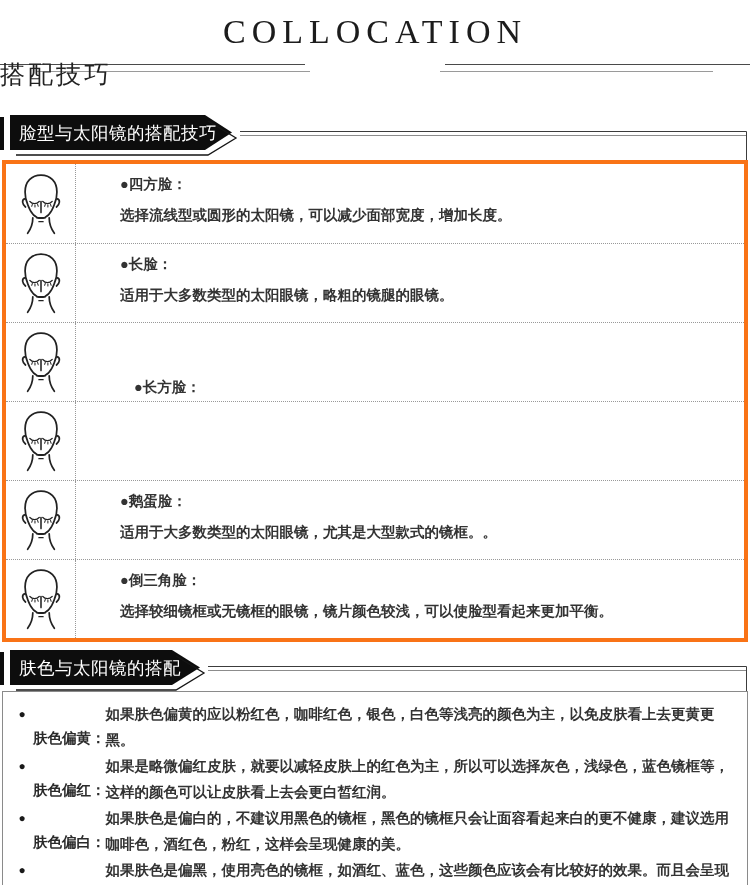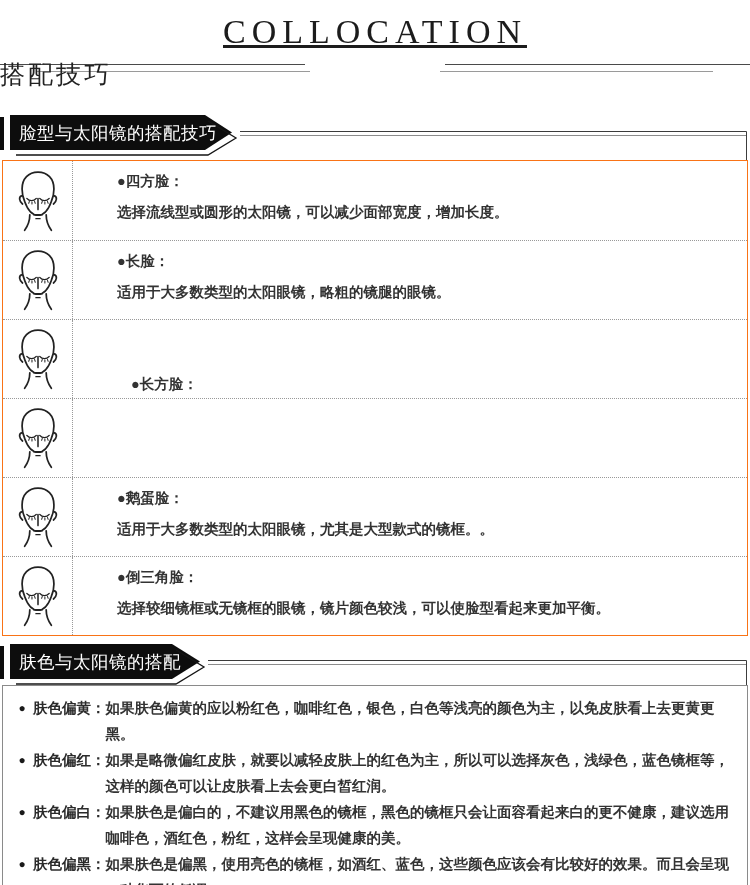--- a/index.html
+++ b/index.html
@@ -5,21 +5,21 @@
   * { margin:0; padding:0; box-sizing:border-box; }
   html,body { background:#ffffff; }
   body { width:750px; height:885px; font-family:"Liberation Sans", sans-serif; color:#333; overflow:hidden; }
   .page { width:750px; position:relative; }
 
   
   .title-en {
     margin-top:12px; text-align:center;
     font-family:"Liberation Serif", serif;
     font-size:34px; line-height:40px; letter-spacing:6px;
-    color:#1c1c1c; font-weight:400;text-decoration:underline;
+    color:#1c1c1c; font-weight:400;
   }
   .subtitle-row { position:relative; height:36px; margin-top:4px; }
   .subtitle-cn {
     position:absolute; left:0; right:0; top:2px; 
     font-size:25px; letter-spacing:3px; color:#222; font-weight:500;
   }
   .hline { position:absolute; height:1px; }
   .hl-dark { background:#4a4a4a; }
   .hl-gray { background:#9a9a9a; }
   .hl-l1 { left:0;   width:305px; top:8px;  }
@@ -28,21 +28,21 @@
   .hl-r2 { right:37px; width:273px; top:15px; }
 
   
   .banner-svg { display:block; }
   .banner1 { margin-top:22px; }
   .banner2 { margin-top:7px; }
   .banner-text { font-family:"Liberation Sans", sans-serif; font-weight:500; }
 
   
   .face-table {
-    margin:0 2px; border:1px solid #f97316; background:#fff;
+    margin:0 2px; border:4px solid #f97316; background:#fff;
   }
   .t-row { display:flex; height:79px; }
   .t-row + .t-row { border-top:1px dotted #999; }
   .icon-cell {
     width:70px; flex:0 0 70px; border-right:1px dotted #999;
     display:flex; align-items:center; justify-content:center;
   }
   .text-cell {
     flex:1; padding:11px 10px 0 44px;
     display:flex; flex-direction:column; gap:13px;
@@ -56,21 +56,21 @@
     margin:-4px 2px 0 2px; border:1px solid #8a8a8a; background:#fff;
     padding:9px 12px 6px 8px; position:relative; z-index:0;
   }
   .skin-item { display:flex; align-items:flex-start; }
   .skin-marker {
     flex:0 0 22px; text-align:center; font-size:12px; line-height:26px;
     color:#1a1a1a; font-weight:700;
   }
   .skin-label {
     flex:0 0 auto; font-weight:700; color:#2b2b2b;
-    font-size:14.5px; line-height:26px; white-space:nowrap;
+    font-size:14.5px; line-height:26px; white-space:nowrap;margin-top:24px;
   }
   .skin-text {
     flex:1; font-size:14.5px; font-weight:600; color:#333; line-height:26px;
   }
   svg text { user-select:none; }
 </style>
 </head>
 <body>
 
 <div class="page">

